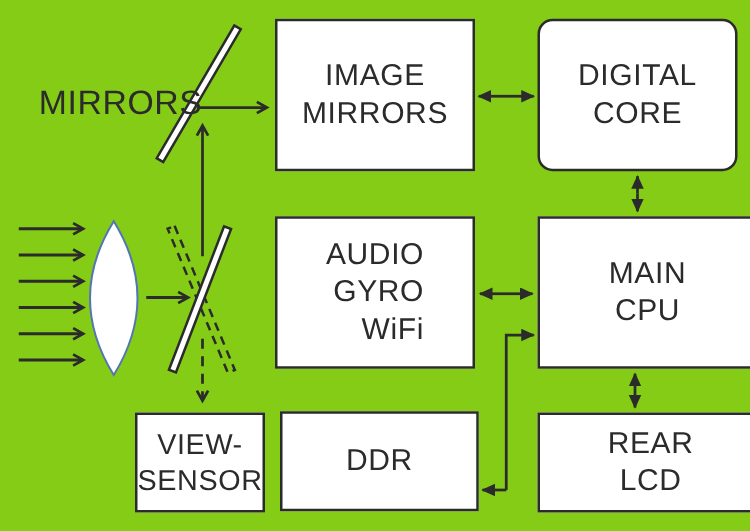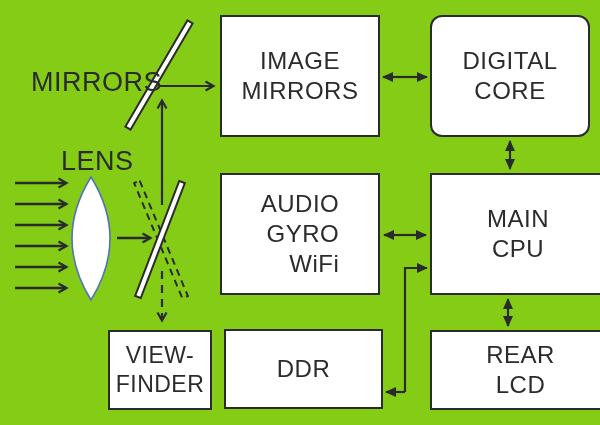--- a/index.html
+++ b/index.html
@@ -85,42 +85,41 @@
       <line x1="508" y1="312" x2="508" y2="326" marker-end="url(#tri)"></line>
     </g>
 
     <g stroke="#2b2b2b" stroke-width="2.2" fill="none">
       <path d="M 405 392 L 386 392" marker-end="url(#tri)"></path>
       <path d="M 405 392 L 405 268 L 427 268" marker-end="url(#tri)"></path>
     </g>
   </svg>
 
   <div class="float-label" id="label-mirrors">MIRRORS</div>
-  <div class="float-label" id="label-lens">LENS</div>
 
   <div class="box" id="box-image-sensor">
     <span class="lbl">IMAGE
 MIRRORS</span>
   </div>
   <div class="box" id="box-digital-core">
     <span class="lbl">DIGITAL
 CORE</span>
   </div>
   <div class="box" id="box-audio-gyro-wifi">
     <span class="lbl">AUDIO
 GYRO
 WiFi</span>
   </div>
   <div class="box" id="box-main-cpu">
     <span class="lbl">MAIN
 CPU</span>
   </div>
   <div class="box" id="box-viewfinder">
     <span class="lbl">VIEW-
-FINDER</span>
+SENSOR</span>
   </div>
   <div class="box" id="box-ddr">
     <span class="lbl">DDR</span>
   </div>
   <div class="box" id="box-rear-lcd">
     <span class="lbl">REAR
 LCD</span>
   </div>
 
 </div>

